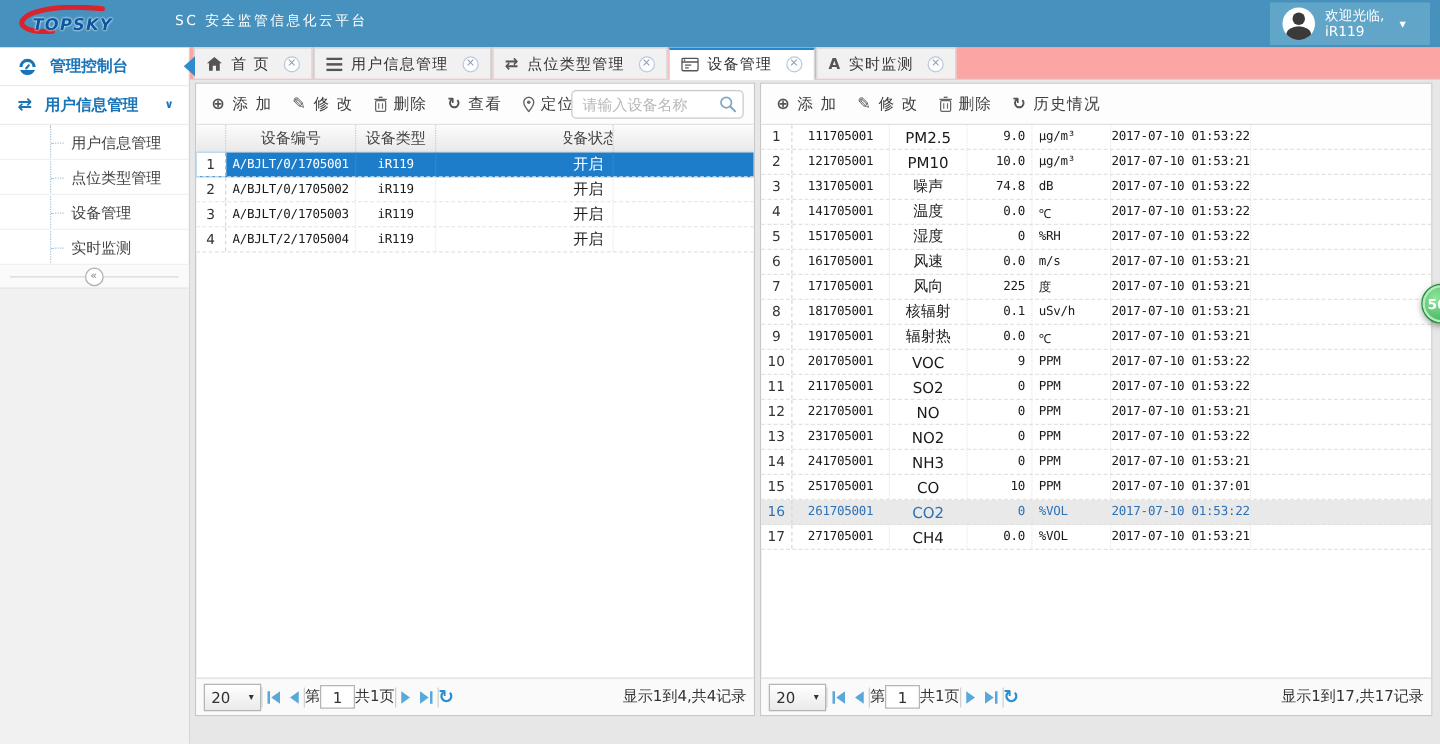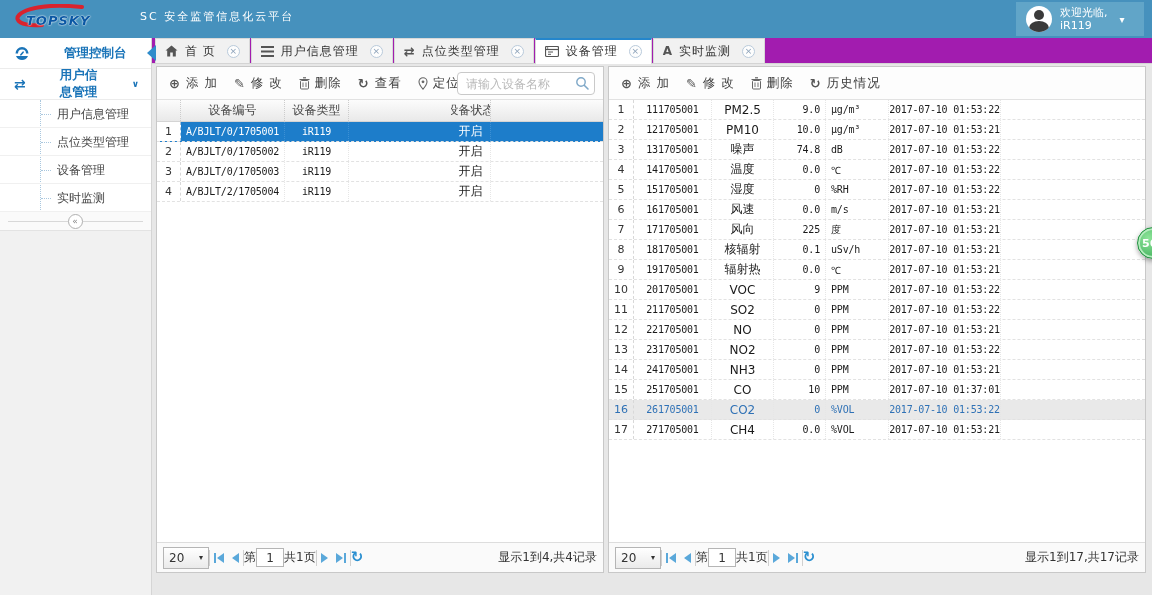--- a/index.html
+++ b/index.html
@@ -16,38 +16,38 @@
   #app-title { position:absolute; left:140px; top:9px; color:#ffffff; font-size:11px; letter-spacing:2px; font-weight:500;}
   #user-box { position:absolute; right:8px; top:2px; height:34px; min-width:128px; background:#61a5c8;
     display:flex; align-items:center; gap:8px; padding:0 10px; cursor:pointer;}
   #avatar { width:26px; height:26px; border-radius:50%; background:#ffffff; position:relative; overflow:hidden; flex:none;}
   #avatar::before { content:""; position:absolute; left:8px; top:4px; width:10px; height:10px; border-radius:50%; background:#3a3a3a;}
   #avatar::after { content:""; position:absolute; left:3px; top:15px; width:20px; height:14px; border-radius:50% 50% 0 0; background:#3a3a3a;}
   #welcome { color:#ffffff; font-size:11px; line-height:13px; }
   #user-caret { color:#ffffff; font-size:10px; margin-left:4px;}
 
   
-  #tabbar { position:absolute; left:152px; top:38px; width:1000px; height:26px; background:#a21caf;
+  #tabbar { position:absolute; left:152px; top:38px; width:1000px; height:26px; background:#fca5a5;
     border-bottom:1px solid #d4d4d4; display:flex; align-items:flex-end; padding-left:3px;}
   .tab { display:flex; align-items:center; gap:7px; height:25px; padding:0 9px; background:#f1f1f1;
     border:1px solid #d8d8d8; border-bottom:none; font-size:12px; color:#333; cursor:pointer; margin-right:1px; white-space:nowrap;}
   .tab.active { background:#ffffff; border-top:2px solid #2486cc; height:26px; margin-bottom:-1px; padding-bottom:1px;}
   .tab .tab-icon { color:#444; font-size:12px; display:inline-flex; align-items:center;}
   .tab .tab-icon svg { display:block; }
   .tab .tab-label { letter-spacing:1px; }
   .tab .tab-close { width:13px; height:13px; border:1px solid #b9cadb; border-radius:50%; color:#8aa0b8;
     font-size:9px; line-height:11px; text-align:center; background:#fdfdfd; margin-left:4px;}
   #sidebar-arrow { position:absolute; left:147px; top:45px; width:0; height:0;
     border-top:8px solid transparent; border-bottom:8px solid transparent; border-right:9px solid #2f8ccb; z-index:5;}
 
   
   #sidebar { position:absolute; left:0; top:38px; width:152px; height:557px; background:#ffffff;
     border-right:1px solid #d5d5d5; display:flex; flex-direction:column;}
   .side-group { height:31px; display:flex; align-items:center; border-bottom:1px solid #ececec;
-    color:#1a74b8; font-weight:bold; font-size:12.5px; cursor:pointer;gap:24px;}
+    color:#1a74b8; font-weight:bold; font-size:12.5px; cursor:pointer;}
   .side-group .g-icon { margin:0 10px 0 14px; display:inline-flex; color:#1a74b8; font-weight:bold; font-size:14px;}
   .side-group .g-chevron { margin-left:auto; margin-right:12px; font-size:9px; color:#1a74b8;}
   #side-items { position:relative; }
   #side-items::before { content:""; position:absolute; left:40px; top:0; bottom:0; border-left:1px dotted #a9c7de;}
   .side-item { position:relative; height:28px; line-height:28px; padding-left:57px; font-size:12px; color:#444;
     border-bottom:1px solid #f0f0f0; cursor:pointer; white-space:nowrap;}
   .side-item::before { content:""; position:absolute; left:41px; top:14px; width:10px; border-top:1px dotted #a9c7de;}
   #side-collapse { position:relative; height:19px; background:#fafafa; border-bottom:1px solid #e3e3e3;}
   #side-collapse::before { content:""; position:absolute; left:8px; right:8px; top:9px; border-top:1px solid #d8d8d8;}
   #collapse-btn { position:absolute; left:50%; top:2px; margin-left:-8px; width:15px; height:15px; border-radius:50%;

